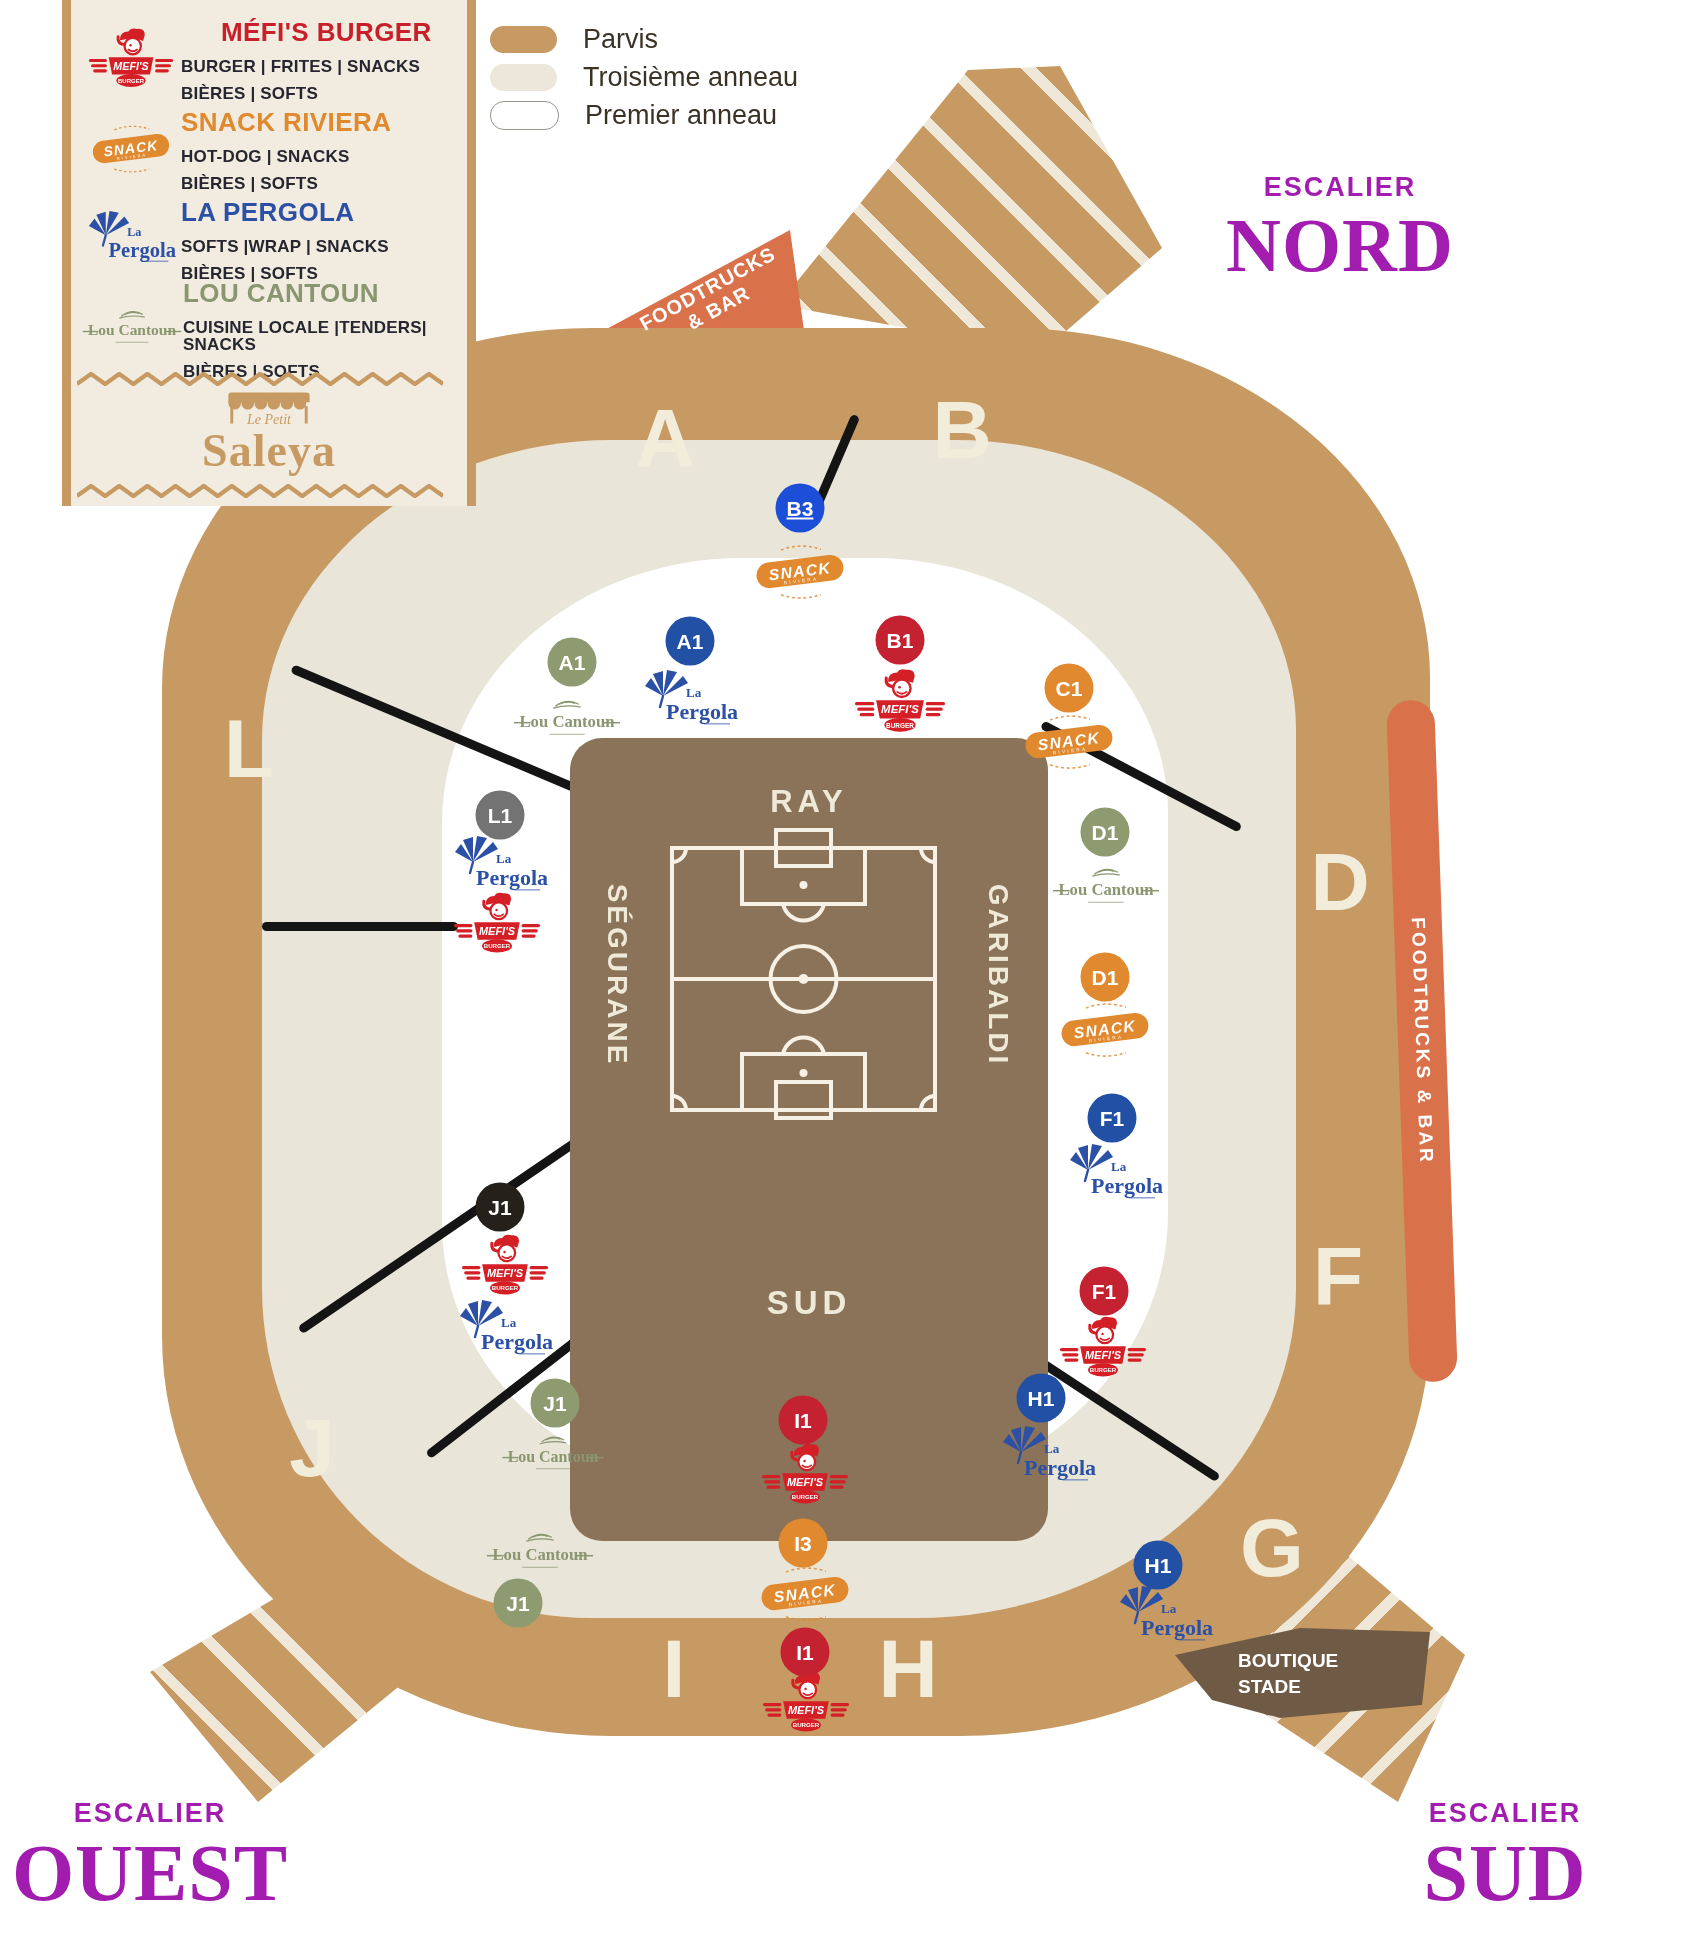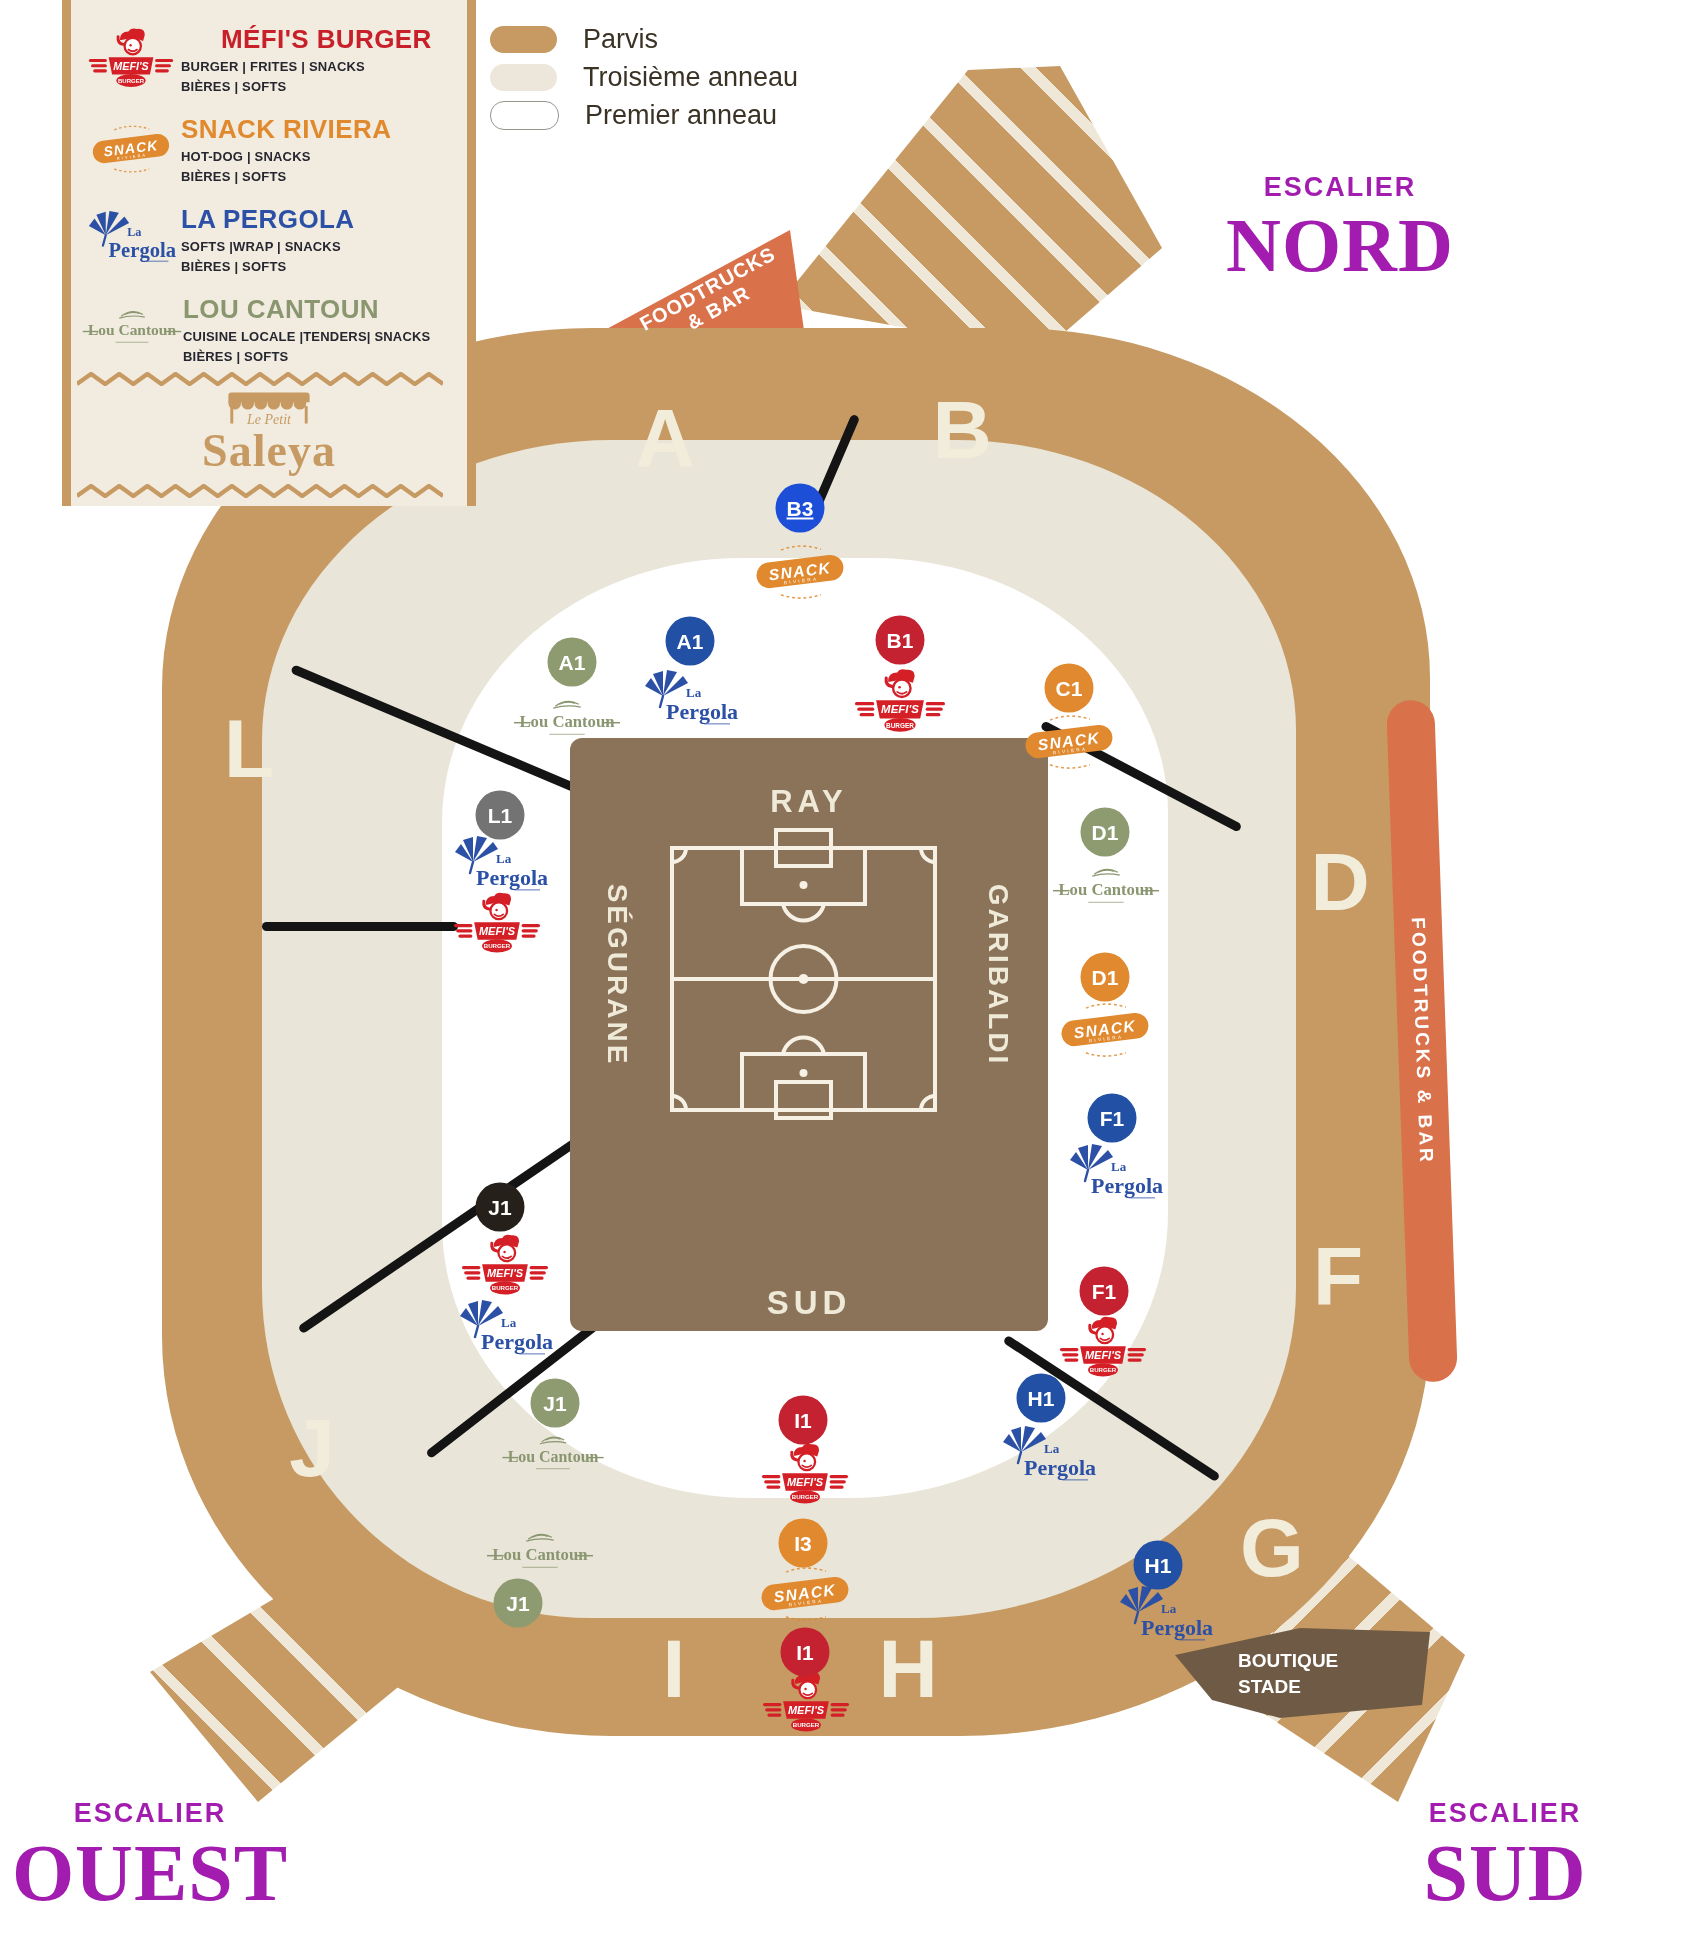--- a/index.html
+++ b/index.html
@@ -25,21 +25,21 @@
   #ring3{left:262px;top:440px;width:1034px;height:1178px;background:#e9e5d8;z-index:3;
         border-radius:350px 340px 380px 330px / 300px 290px 330px 330px;}
   #ring1{left:442px;top:558px;width:726px;height:940px;background:#fff;z-index:4;
         border-radius:300px 295px 320px 310px / 265px 255px 285px 275px;}
 
   
   #lines-layer{z-index:5;position:absolute;left:0;top:0;}
   .divider{position:absolute;height:9px;margin-top:-4.5px;background:#141414;border-radius:5px;transform-origin:0 50%;}
 
   
-  #field{left:570px;top:738px;width:478px;height:593px;background:#8b7359;border-radius:12px;z-index:6;}
+  #field{left:570px;top:738px;width:478px;height:803px;background:#8b7359;border-radius:32px;z-index:6;}
   .stand{position:absolute;color:#efe9d8;font-weight:700;}
   .stand-n{left:0;right:0;top:46px;text-align:center;font-size:31px;letter-spacing:5px;}
   .stand-s{left:0;right:0;top:546px;text-align:center;font-size:33px;letter-spacing:5px;}
   .stand-w{left:47px;top:237px;transform:translate(-50%,-50%) rotate(90deg);white-space:nowrap;font-size:28px;letter-spacing:3px;}
   .stand-e{left:428px;top:237px;transform:translate(-50%,-50%) rotate(90deg);white-space:nowrap;font-size:28px;letter-spacing:3px;}
   .pitch{position:absolute;left:0;top:0;width:478px;height:637px;}
 
   
   #boutique{left:1172px;top:1622px;width:262px;height:100px;background:#6f5b45;z-index:6;
             clip-path:polygon(3px 33px,128px 6px,258px 10px,250px 83px,108px 96px,40px 78px);}
@@ -62,21 +62,21 @@
   #esc-sud{left:1355px;top:1798px;width:300px;}
   #esc-sud .esc-big{font-size:80px;}
 
   
   #panel{left:62px;top:0;width:396px;height:506px;background:#f1ecdf;border-left:9px solid #c69a62;border-right:9px solid #c69a62;z-index:12;}
   #vendors{position:absolute;left:0;top:14px;width:100%;}
   .vendor-row{display:flex;align-items:center;height:90px;padding:0 6px 0 10px;}
   .v-logo{flex:0 0 100px;display:flex;justify-content:center;align-items:center;}
   .v-text{flex:1;}
   .v-title{font-size:26px;font-weight:700;letter-spacing:.4px;}
-  .v-sub{font-size:13px;font-weight:600;color:#262630;letter-spacing:.2px;line-height:17px;margin-top:3px;}
+  .v-sub{font-size:17px;font-weight:600;color:#262630;letter-spacing:.2px;line-height:17px;margin-top:10px;}
   .zig{position:absolute;left:6px;width:366px;height:14px;}
   #zig-mid{top:372px;}
   #zig-bot{top:484px;}
   #saleya{position:absolute;left:0;top:390px;width:100%;text-align:center;color:#c69a62;}
   .saleya-top{font-family:"Liberation Serif",serif;font-style:italic;font-size:14px;margin-top:-22px;}
   .saleya-name{font-family:"Liberation Serif",serif;font-weight:700;font-size:46px;letter-spacing:1px;line-height:1;}
 
   
   #rings-legend{left:490px;top:20px;z-index:12;}
   .ring-row{display:flex;align-items:center;height:38px;gap:26px;}

